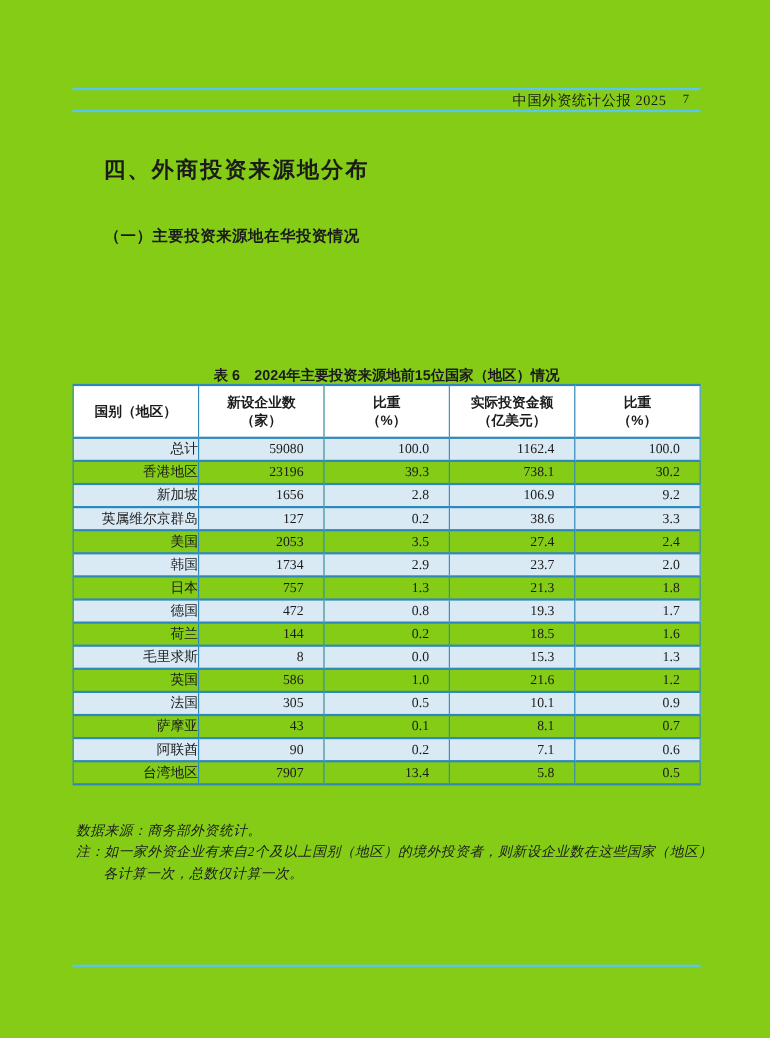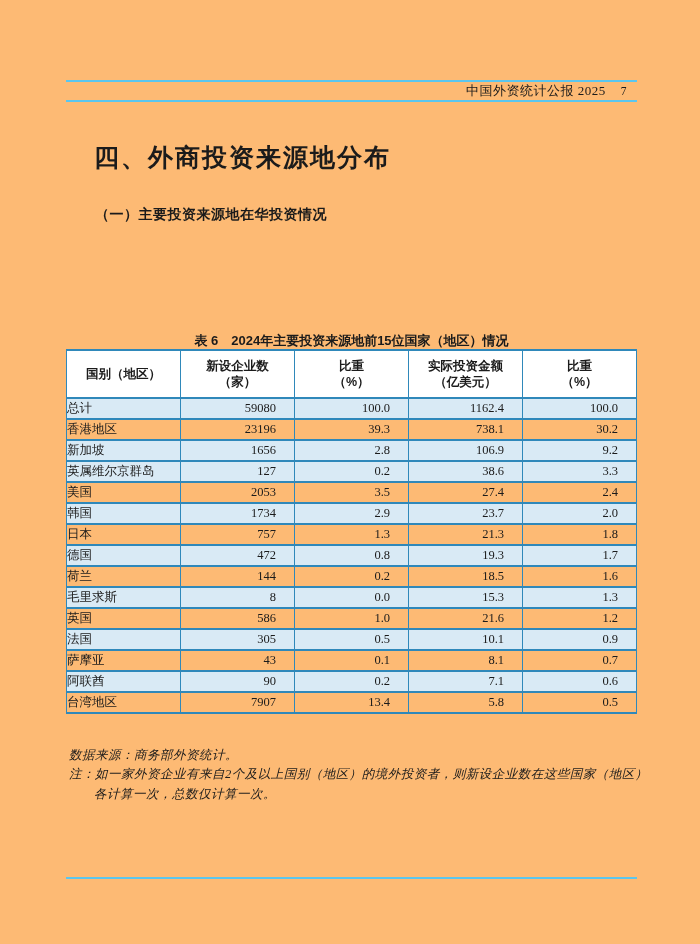--- a/index.html
+++ b/index.html
@@ -6,38 +6,38 @@
     --rule-blue:#5bc6ee;
     --table-border:#2f88ba;
     --row-shade:#d9eaf5;
     --text:#1b1b1b;
   }
   *{margin:0;padding:0;box-sizing:border-box;}
   html,body{background:#fff;}
   .page{
     position:relative;
     width:700px;height:944px;
-    background:#fdba74;
+    background:#84cc16;
     overflow:hidden;
     font-family:"Liberation Serif","DejaVu Serif",serif;
     color:var(--text);
   }
   .rule{position:absolute;left:66px;width:571px;height:2px;background:var(--rule-blue);}
   .rule-hdr-top{top:80px;}
   .rule-hdr-bottom{top:100px;}
   .rule-footer{top:877px;}
   .running-head{
     position:absolute;left:66px;top:82px;width:571px;height:17px;
     display:flex;justify-content:flex-end;align-items:center;
     font-size:13px;letter-spacing:.5px;padding-right:10px;
   }
   .running-head .pageno{margin-left:15px;font-size:11.5px;}
   .sec-title{
     position:absolute;left:94px;top:141px;
-    font-size:25px;font-weight:bold;letter-spacing:2px;
+    font-size:20px;font-weight:bold;letter-spacing:2px;
     font-family:"Liberation Serif","DejaVu Serif",serif;
   }
   .subsec-title{
     position:absolute;left:95px;top:206px;
     font-size:14px;font-weight:bold;letter-spacing:.5px;
     font-family:"Liberation Sans","DejaVu Sans",sans-serif;
   }
   .body-par{
     position:absolute;left:66px;top:249px;width:571px;
     font-size:13.5px;line-height:24px;
@@ -54,21 +54,21 @@
   th{
     height:48px;vertical-align:middle;text-align:center;
     font-size:12.5px;line-height:16px;font-weight:bold;
     font-family:"Liberation Sans","DejaVu Sans",sans-serif;
     background:#fff;
   }
   td{
     height:21px;font-size:12.5px;line-height:17px;
     font-family:"Liberation Serif","DejaVu Serif",serif;
   }
-  td.c-region{text-align:left;margin-top:28px;}
+  td.c-region{text-align:right;margin-top:28px;}
   td.c-num{text-align:right;padding-right:18px;}
   tr.shaded td{background:var(--row-shade);}
   .note{
     position:absolute;font-size:12.5px;font-style:italic;
     font-family:"Liberation Serif","DejaVu Serif",serif;
     letter-spacing:.5px;white-space:nowrap;
   }
   .note-source{left:69px;top:747px;}
   .note-1{left:69px;top:766px;}
   .note-2{left:94px;top:786px;}

